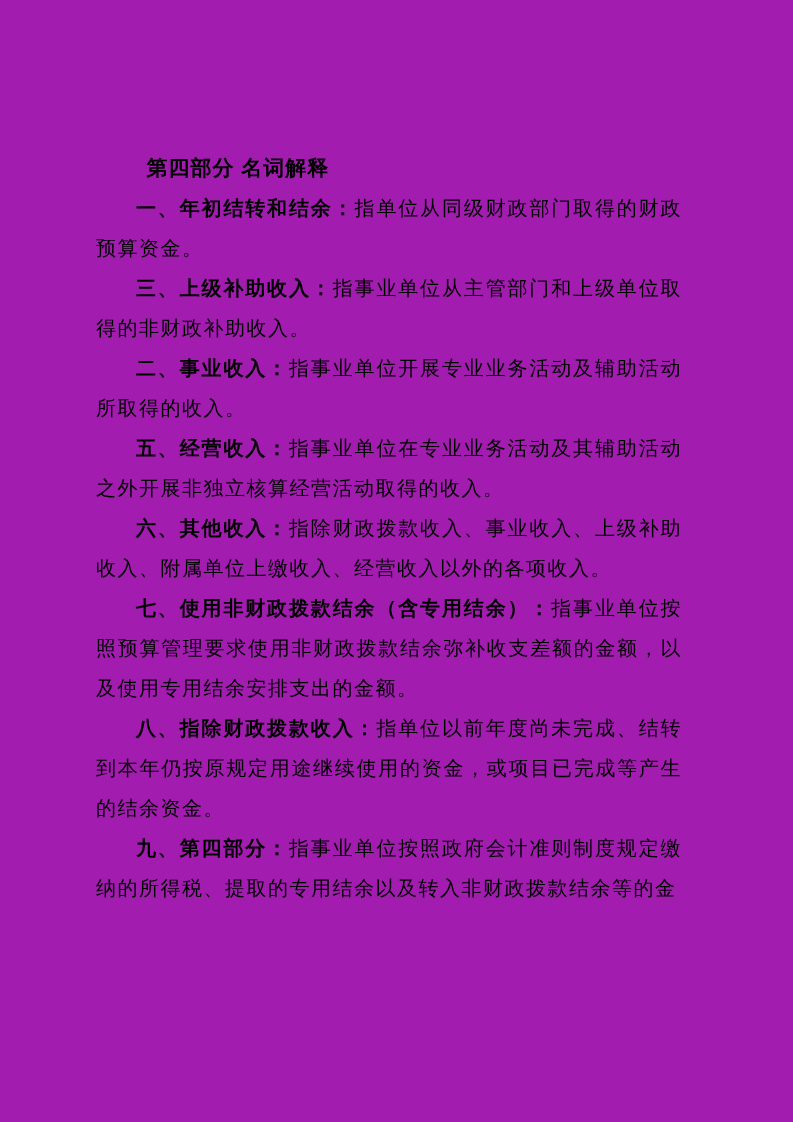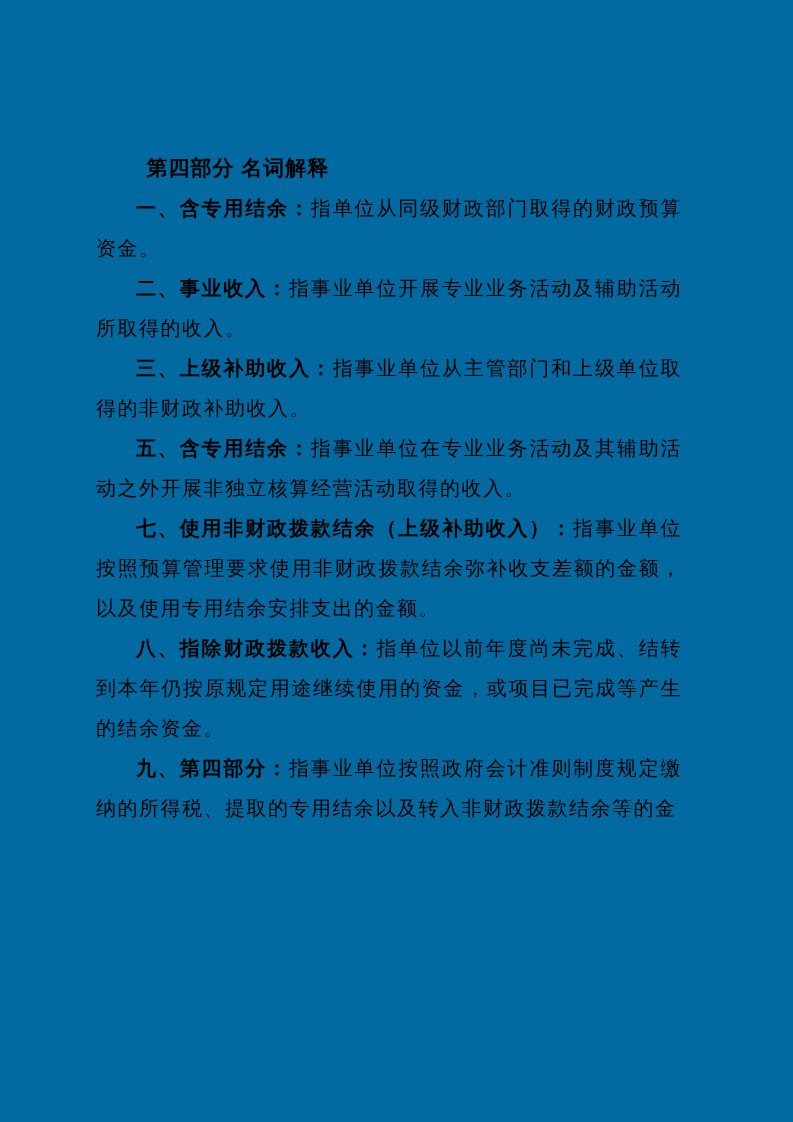--- a/index.html
+++ b/index.html
@@ -4,21 +4,21 @@
 <style>
   html, body {
     margin: 0;
     padding: 0;
     background: #ffffff;
   }
   .page {
     position: relative;
     width: 793px;
     height: 1122px;
-    background: #0369a1;
+    background: #a21caf;
     overflow: hidden;
     font-family: "Liberation Serif", "DejaVu Serif", serif;
     color: #000000;
   }
   .content {
     position: absolute;
     left: 96px;
     top: 148px;
     width: 586px;
   }
@@ -47,30 +47,31 @@
   }
 </style>
 </head>
 <body>
 
 <div class="page">
   <div class="content">
 
     <h1 class="doc-title">第四部分 名词解释</h1>
 
-    <p class="para"><span class="term">一、含专用结余：</span><span>指单位从同级财政部门取得的财政预算资金。</span></p>
+    <p class="para"><span class="term">一、年初结转和结余：</span><span>指单位从同级财政部门取得的财政预算资金。</span></p>
+
+    <p class="para"><span class="term">三、上级补助收入：</span><span>指事业单位从主管部门和上级单位取得的非财政补助收入。</span></p>
 
     <p class="para"><span class="term">二、事业收入：</span><span>指事业单位开展专业业务活动及辅助活动所取得的收入。</span></p>
 
-    <p class="para"><span class="term">三、上级补助收入：</span><span>指事业单位从主管部门和上级单位取得的非财政补助收入。</span></p>
 
+    <p class="para"><span class="term">五、经营收入：</span><span>指事业单位在专业业务活动及其辅助活动之外开展非独立核算经营活动取得的收入。</span></p>
 
-    <p class="para"><span class="term">五、含专用结余：</span><span>指事业单位在专业业务活动及其辅助活动之外开展非独立核算经营活动取得的收入。</span></p>
+    <p class="para"><span class="term">六、其他收入：</span><span>指除财政拨款收入、事业收入、上级补助收入、附属单位上缴收入、经营收入以外的各项收入。</span></p>
 
-
-    <p class="para"><span class="term">七、使用非财政拨款结余（上级补助收入）：</span><span>指事业单位按照预算管理要求使用非财政拨款结余弥补收支差额的金额，以及使用专用结余安排支出的金额。</span></p>
+    <p class="para"><span class="term">七、使用非财政拨款结余（含专用结余）：</span><span>指事业单位按照预算管理要求使用非财政拨款结余弥补收支差额的金额，以及使用专用结余安排支出的金额。</span></p>
 
     <p class="para"><span class="term">八、指除财政拨款收入：</span><span>指单位以前年度尚未完成、结转到本年仍按原规定用途继续使用的资金，或项目已完成等产生的结余资金。</span></p>
 
     <p class="para"><span class="term">九、第四部分：</span><span>指事业单位按照政府会计准则制度规定缴纳的所得税、提取的专用结余以及转入非财政拨款结余等的金</span></p>
 
   </div>
 </div>
 
 </body></html>

